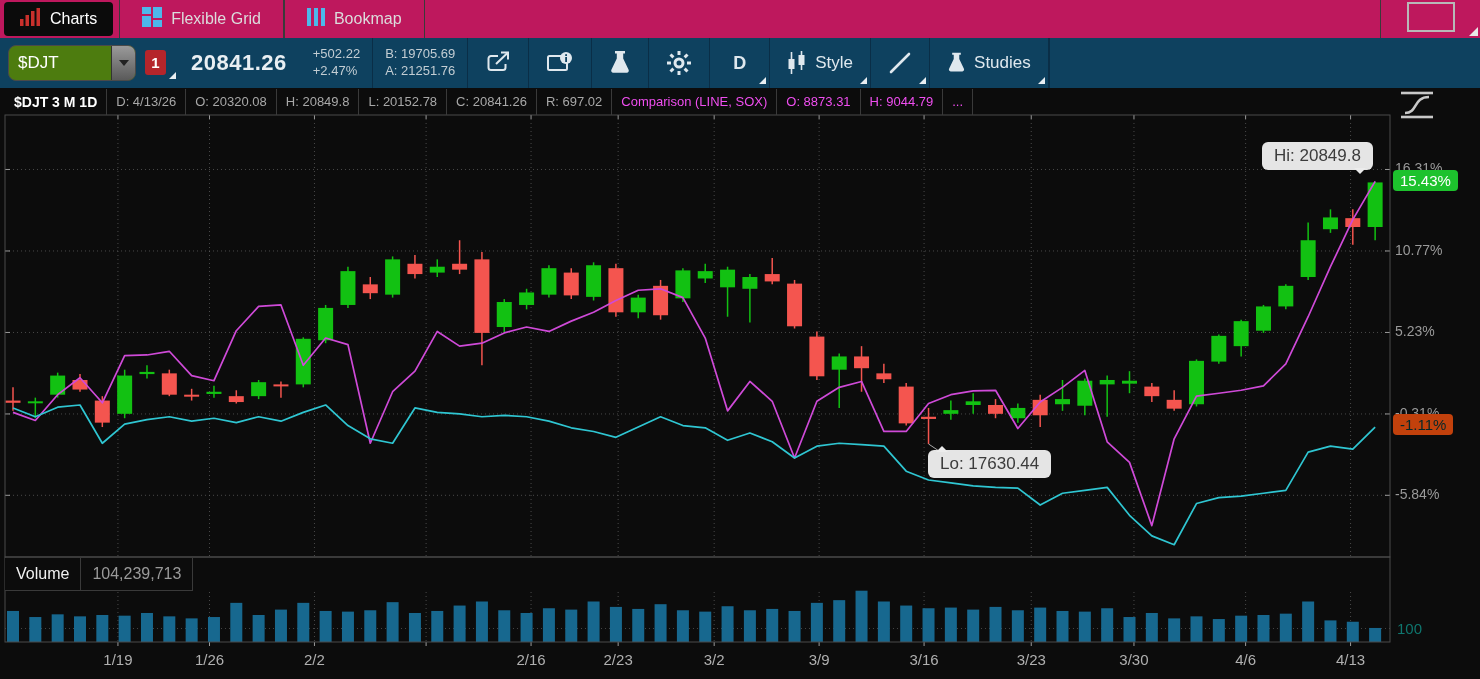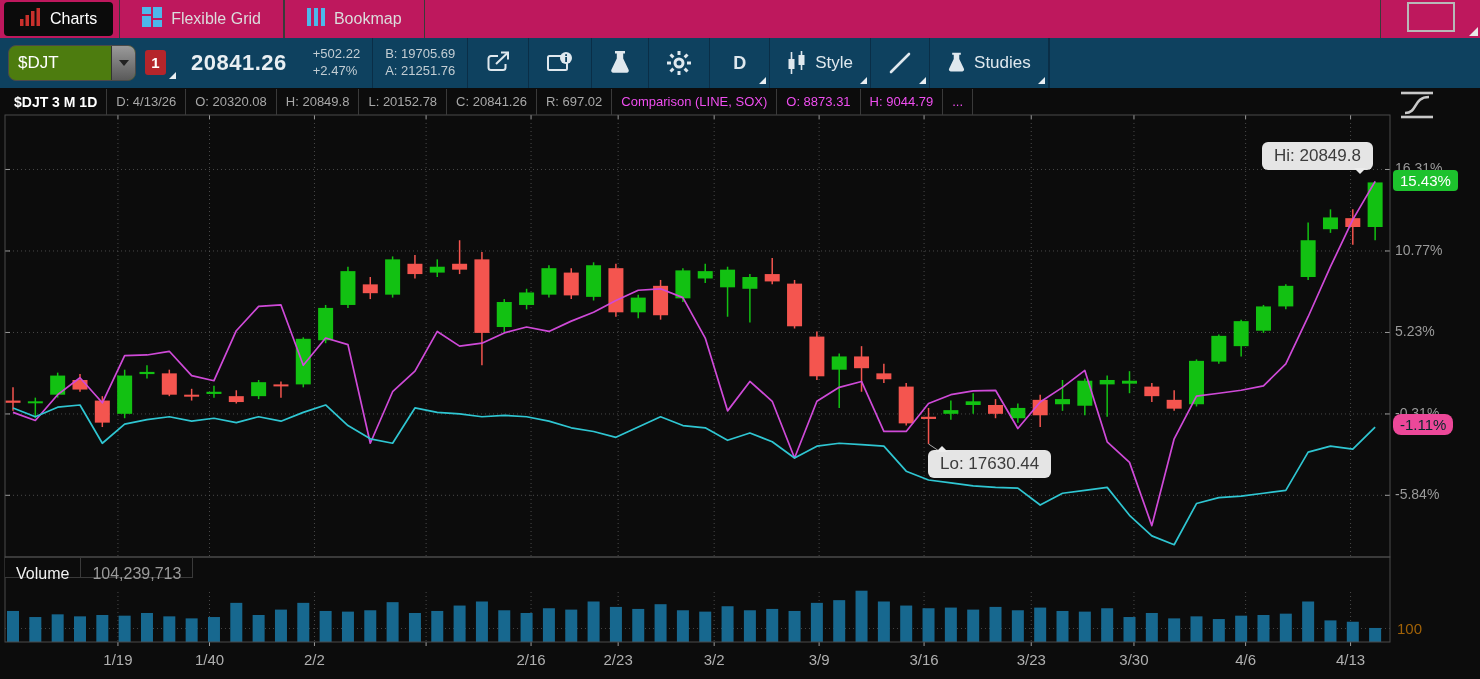--- a/index.html
+++ b/index.html
@@ -49,35 +49,35 @@
   #chart-svg { position:absolute; left:0; top:0; }
   .ohlc-row { position:absolute; left:5px; top:0; height:27px; display:flex; font-size:13px;
               white-space:nowrap; align-items:center; }
   .ohlc-row .cell { line-height:26px; padding:0 9px; border-right:1px solid #3a3a3a; color:#a8a8a8; }
   .ohlc-row .cell.title { color:#fff; font-weight:bold; font-size:14px; }
   .ohlc-row .cell.magenta { color:#f04ef0; }
   .sine-icon { position:absolute; left:1398px; top:2px; }
   .ytick { position:absolute; left:1395px; font-size:14px; color:#9a9a9a; }
   .badge { position:absolute; left:1393px; font-size:15px; padding:2px 7px; border-radius:4px; }
   .badge-green { background:#1dc22d; color:#fff; }
-  .badge-cyan  { background:#ec4899; color:#05282a;border-radius:8px; }
+  .badge-cyan  { background:#c2410c; color:#05282a; }
   .callout { position:absolute; background:#e5e5e5; color:#3c3c3c; font-size:17px;
              padding:4px 12px; border-radius:6px; }
   .callout.hi { left:1262px; top:54px; }
   .callout.hi::after { content:''; position:absolute; right:7px; bottom:-10px;
              border:6px solid transparent; border-top-color:#ececec; }
   .callout.lo { left:928px; top:362px; }
   .callout.lo::before { content:''; position:absolute; left:8px; top:-10px;
              border:6px solid transparent; border-bottom-color:#ececec; }
-  .vol-row { position:absolute; left:5px; top:470px; height:20px; display:flex;
+  .vol-row { position:absolute; left:5px; top:470px; height:33px; display:flex;
              border-bottom:1px solid #3a3a3a; align-items:stretch; background:#0c0c0c; }
   .vol-row .vcell { line-height:32px; padding:0 11px; border-right:1px solid #3a3a3a; }
   .vol-title { color:#f2f2f2; font-size:16px; }
   .vol-value { color:#9a9a9a; font-size:16px; }
-  .vol-tick { position:absolute; left:1397px; top:532px; font-size:15px; color:#a16207; }
+  .vol-tick { position:absolute; left:1397px; top:532px; font-size:15px; color:#0f766e; }
   .xlabel { position:absolute; top:563px; width:60px; margin-left:-30px; text-align:center;
             font-size:15px; color:#b0b0b0; }
 </style>
 </head>
 <body>
 
 <div class="screen">
 
   <div class="tabbar">
     <div class="tab active">
@@ -537,21 +537,21 @@
     <div class="callout lo">Lo: 17630.44</div>
 
     <div class="vol-row">
       <span class="vcell vol-title">Volume</span>
       <span class="vcell vol-value">104,239,713</span>
     </div>
     <div class="vol-tick">100</div>
 
     <div id="x-labels">
         <div class="xlabel" style="left: 117.951px;">1/19</div>
-        <div class="xlabel" style="left: 209.504px;">1/40</div>
+        <div class="xlabel" style="left: 209.504px;">1/26</div>
         <div class="xlabel" style="left: 314.455px;">2/2</div>
         <div class="xlabel" style="left: 431px; margin-top: 32px;">2/9</div>
         <div class="xlabel" style="left: 531.056px;">2/16</div>
         <div class="xlabel" style="left: 618.143px;">2/23</div>
         <div class="xlabel" style="left: 714.162px;">3/2</div>
         <div class="xlabel" style="left: 819.113px;">3/9</div>
         <div class="xlabel" style="left: 924.064px;">3/16</div>
         <div class="xlabel" style="left: 1031.25px;">3/23</div>
         <div class="xlabel" style="left: 1133.97px;">3/30</div>
         <div class="xlabel" style="left: 1245.62px;">4/6</div>

